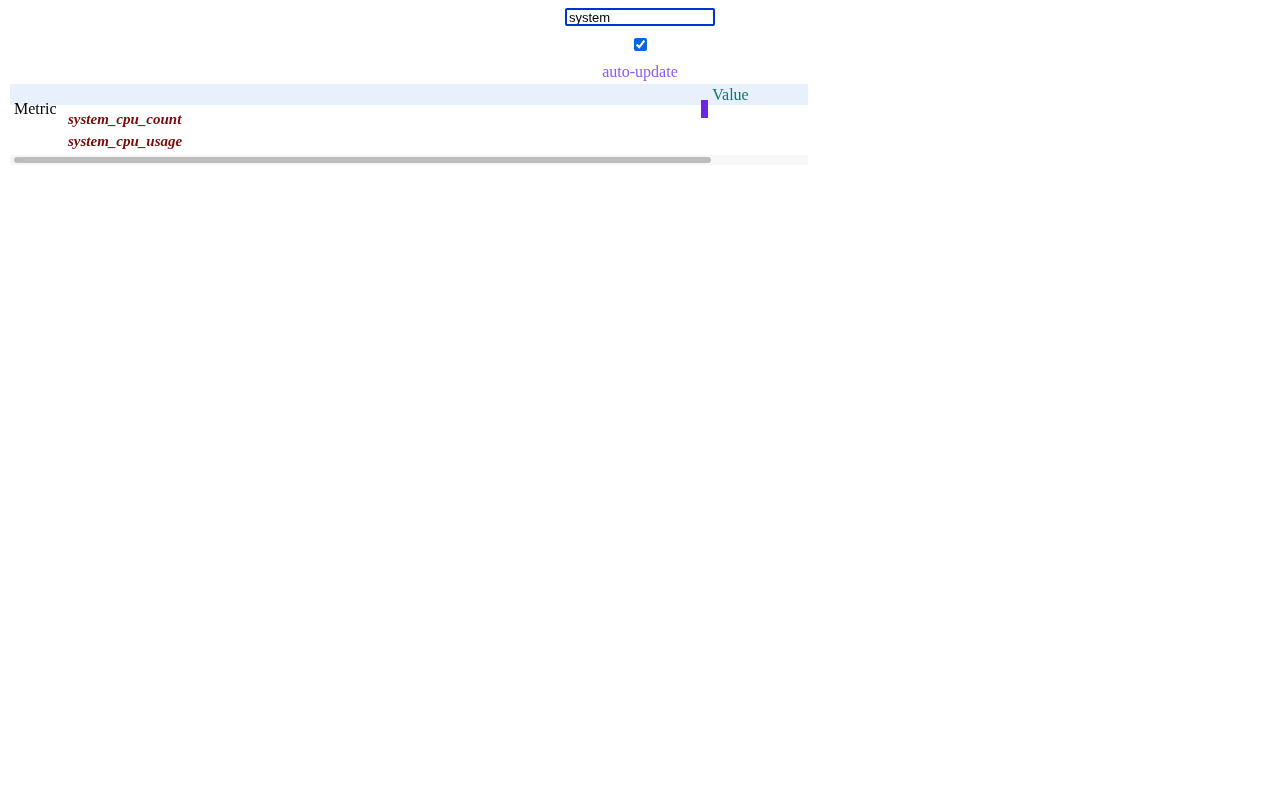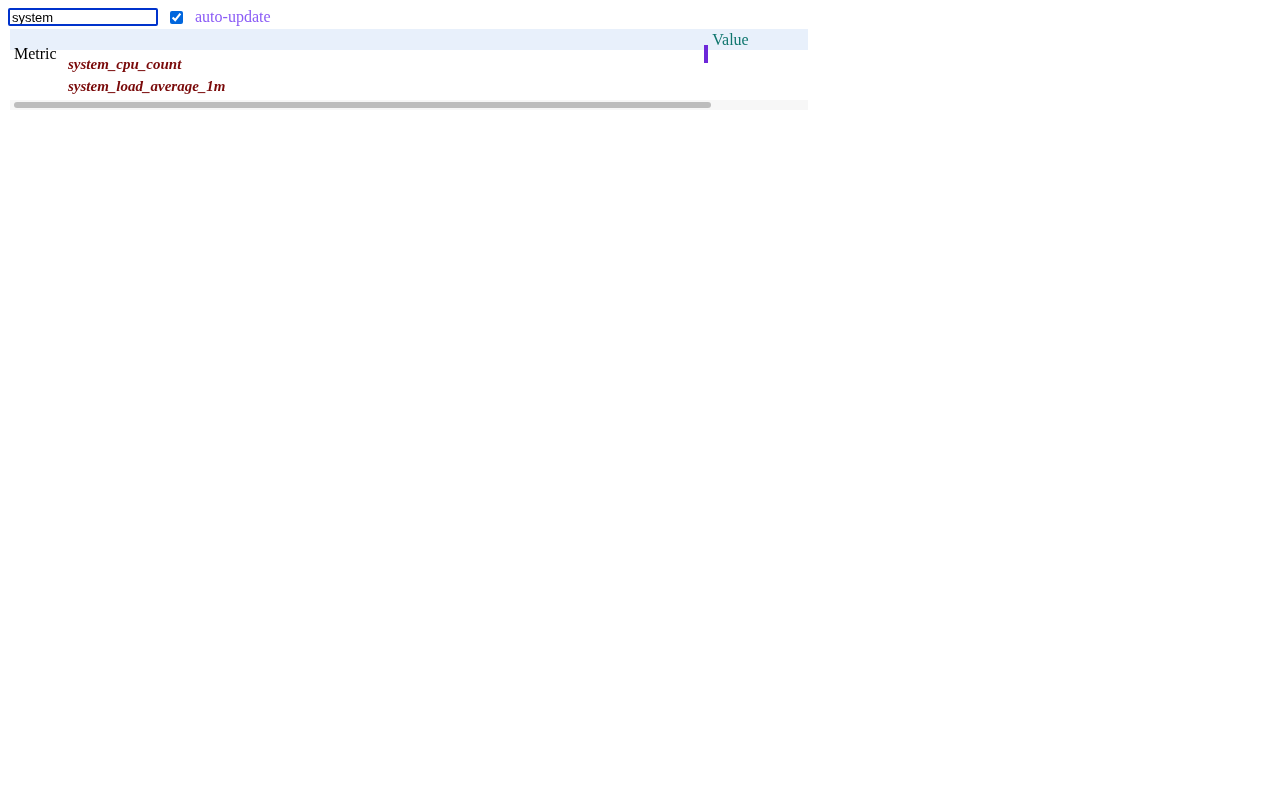--- a/index.html
+++ b/index.html
@@ -11,20 +11,21 @@
       font-family: serif;
       font-size: 16px;
       padding: 8px;
       background: #fff;
     }
     .top-bar {
       display: flex;
       align-items: center;
       gap: 12px;
       margin-bottom: 3px;
+      flex-direction: column;
     }
     .search-input {
       width: 150px;
       height: 18px;
       border: 2px solid #0033cc;
       border-radius: 2px;
       font-family: Arial, sans-serif;
       font-size: 13px;
       padding: 0 2px;
       outline: none;
@@ -44,21 +45,21 @@
     .table-header {
       display: flex;
       background: #e8f0fb;
       height: 21px;
       align-items: center;
       border-left: 2px solid #fff;
     }
     .col-metric {
       width: 700px;
       padding-left: 4px;
-      border-right: 4px solid #6d28d9;
+      border-right: 7px solid #6d28d9;
       color: #000;
       margin-top: 28px;
     }
     .col-value {
       width: 100px;
       padding-left: 4px;
       color: #0f766e;
     }
     .metric-list {
       padding: 4px 0 2px 60px;
@@ -97,21 +98,21 @@
 </div>
 
 <div class="table-container">
   <div class="table-header">
     <div class="col-metric">Metric</div>
     <div class="col-value">Value</div>
   </div>
 
   <div class="metric-list">
     <div class="metric-item">system_cpu_count</div>
-    <div class="metric-item">system_load_average_1m</div>
+    <div class="metric-item">system_cpu_usage</div>
   </div>
 
   <div class="progress-row">
     <div class="progress-bar-track">
       <div class="progress-bar-fill" style="width:88%"></div>
     </div>
   </div>
 </div>
 
 </body></html>

